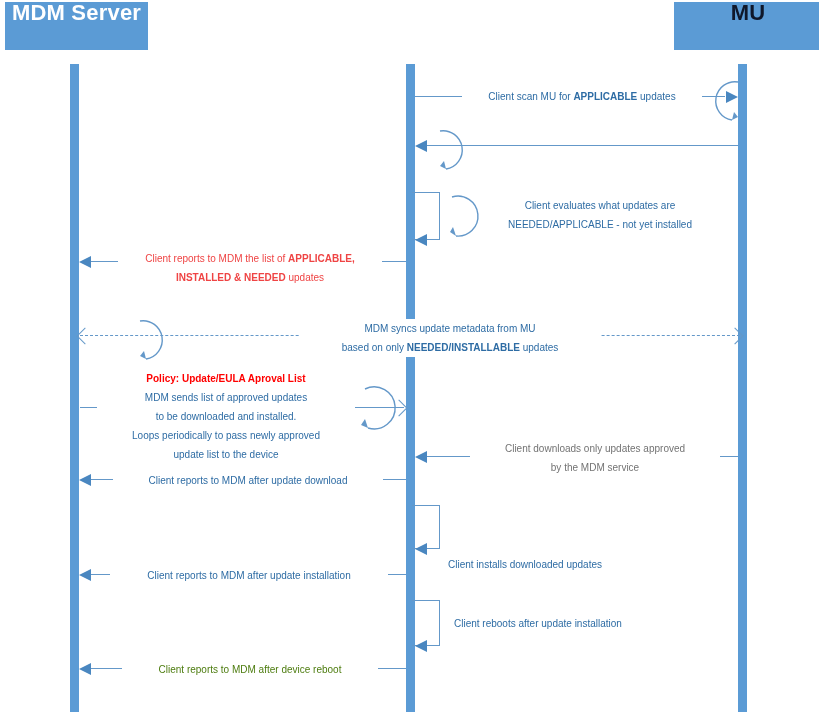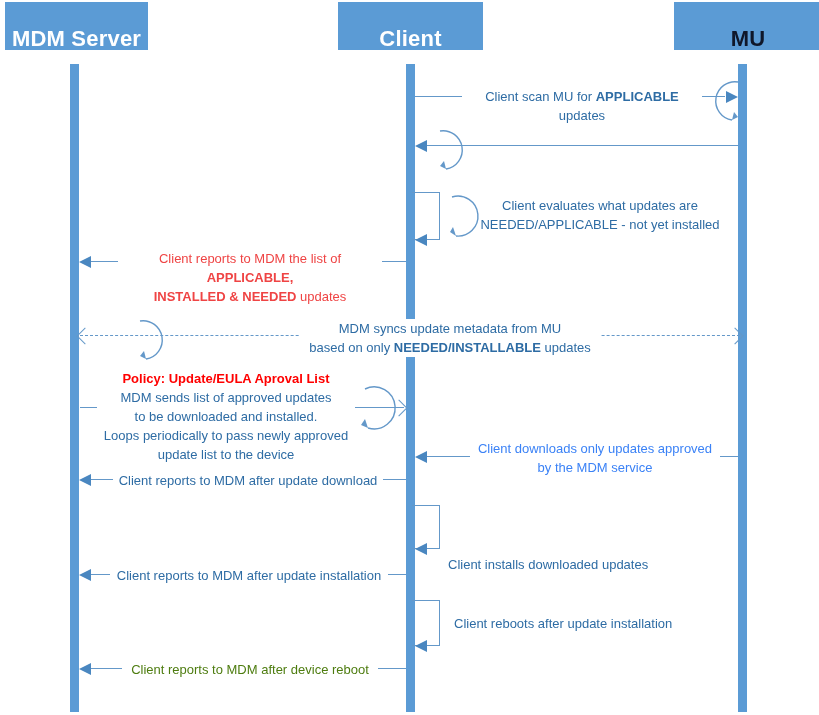--- a/index.html
+++ b/index.html
@@ -16,21 +16,21 @@
     width: 819px;
     height: 715px;
     background: #ffffff;
     overflow: hidden;
   }
   
   .actor-box {
     position: absolute;
     background: #5b9bd5;
     display: flex;
-    align-items: flex-end;
+    align-items: flex-start;
     justify-content: center;
     box-sizing: border-box;
   }
   .actor-label {
     color: #ffffff;
     font-size: 22px;
     font-weight: bold;
     letter-spacing: 0.2px;
     line-height: 1;
     white-space: nowrap;
@@ -67,21 +67,21 @@
     height: 11px;
     border-top: 1.4px solid #6498c9;
     border-right: 1.4px solid #6498c9;
   }
   .arrow-open.right { transform: rotate(45deg); }
   .arrow-open.left  { transform: rotate(-135deg); }
   
   .msg-text {
     position: absolute;
     color: #2e6ca4;
-    font-size: 13px;
+    font-size: 10px;
     line-height: 19px;
     text-align: center;
     white-space: normal;
   }
   .msg-text b { font-weight: bold; }
   .msg-text .policy {
     color: #ff0000;
     font-weight: bold;
     display: block;
   }
@@ -107,23 +107,20 @@
 </style>
 </head>
 <body>
 
 <div id="canvas" style="background: rgb(255, 255, 255);">
 
   <div class="actor-box" style="left: 5px; top: 2px; width: 143px; height: 48px; background: rgb(91, 155, 213);">
     <span class="actor-label" style="color: rgb(255, 255, 255);">MDM Server</span>
   </div>
 
-  <div class="actor-box" style="left: 338px; top: 2px; width: 145px; height: 48px; background: rgb(91, 155, 213);">
-    <span class="actor-label" style="color: rgb(255, 255, 255);">Client</span>
-  </div>
 
   <div class="actor-box" style="left: 674px; top: 2px; width: 148px; height: 48px; background: rgb(91, 155, 213);">
     <span class="actor-label" style="color: #0f172a;">MU</span>
   </div>
 
   <div class="lifeline" style="left: 70px; top: 64px; height: 648px; background: rgb(91, 155, 213);"></div>
   <div class="lifeline" style="left: 406px; top: 64px; height: 648px; background: rgb(91, 155, 213);"></div>
   <div class="lifeline" style="left: 738px; top: 64px; height: 648px; background: rgb(91, 155, 213);"></div>
 
   <div class="msg-line" style="left:415px; top:96px; width:310px;"></div>
@@ -178,21 +175,21 @@
     <path d="M 16 48 A 21 21 0 1 0 13 9" fill="none" stroke="#6498c9" stroke-width="1.4"></path>
     <path d="M 16 48 l -7 -3 l 4 -6 z" fill="#6498c9"></path>
   </svg>
   <div class="msg-text opaque" style="left: 97px; top: 369px; width: 258px; color: rgb(46, 108, 164);">
     <span class="policy" style="color: rgb(255, 0, 0);">Policy: Update/EULA Aproval List</span>
     <span>MDM sends list of approved updates<br>to be downloaded and installed.<br>Loops periodically to pass newly approved<br>update list to the device</span>
   </div>
 
   <div class="msg-line" style="left:418px; top:456px; width:320px;"></div>
   <div class="arrow-solid-left" style="left:415px; top:451px;"></div>
-  <div class="msg-text opaque" style="left: 470px; top: 439px; width: 250px; color: #3b82f6;">
+  <div class="msg-text opaque" style="left: 470px; top: 439px; width: 250px; color: #737373;">
     <span>Client downloads only updates approved<br>by the MDM service</span>
   </div>
 
   <div class="msg-line" style="left:82px; top:479px; width:324px;"></div>
   <div class="arrow-solid-left" style="left:79px; top:474px;"></div>
   <div class="msg-text opaque" style="left: 113px; top: 471px; width: 270px; color: rgb(46, 108, 164);">
     <span>Client reports to MDM after update download</span>
   </div>
 
   <div class="self-bracket" style="left:412px; top:505px; width:28px; height:44px;"></div>

